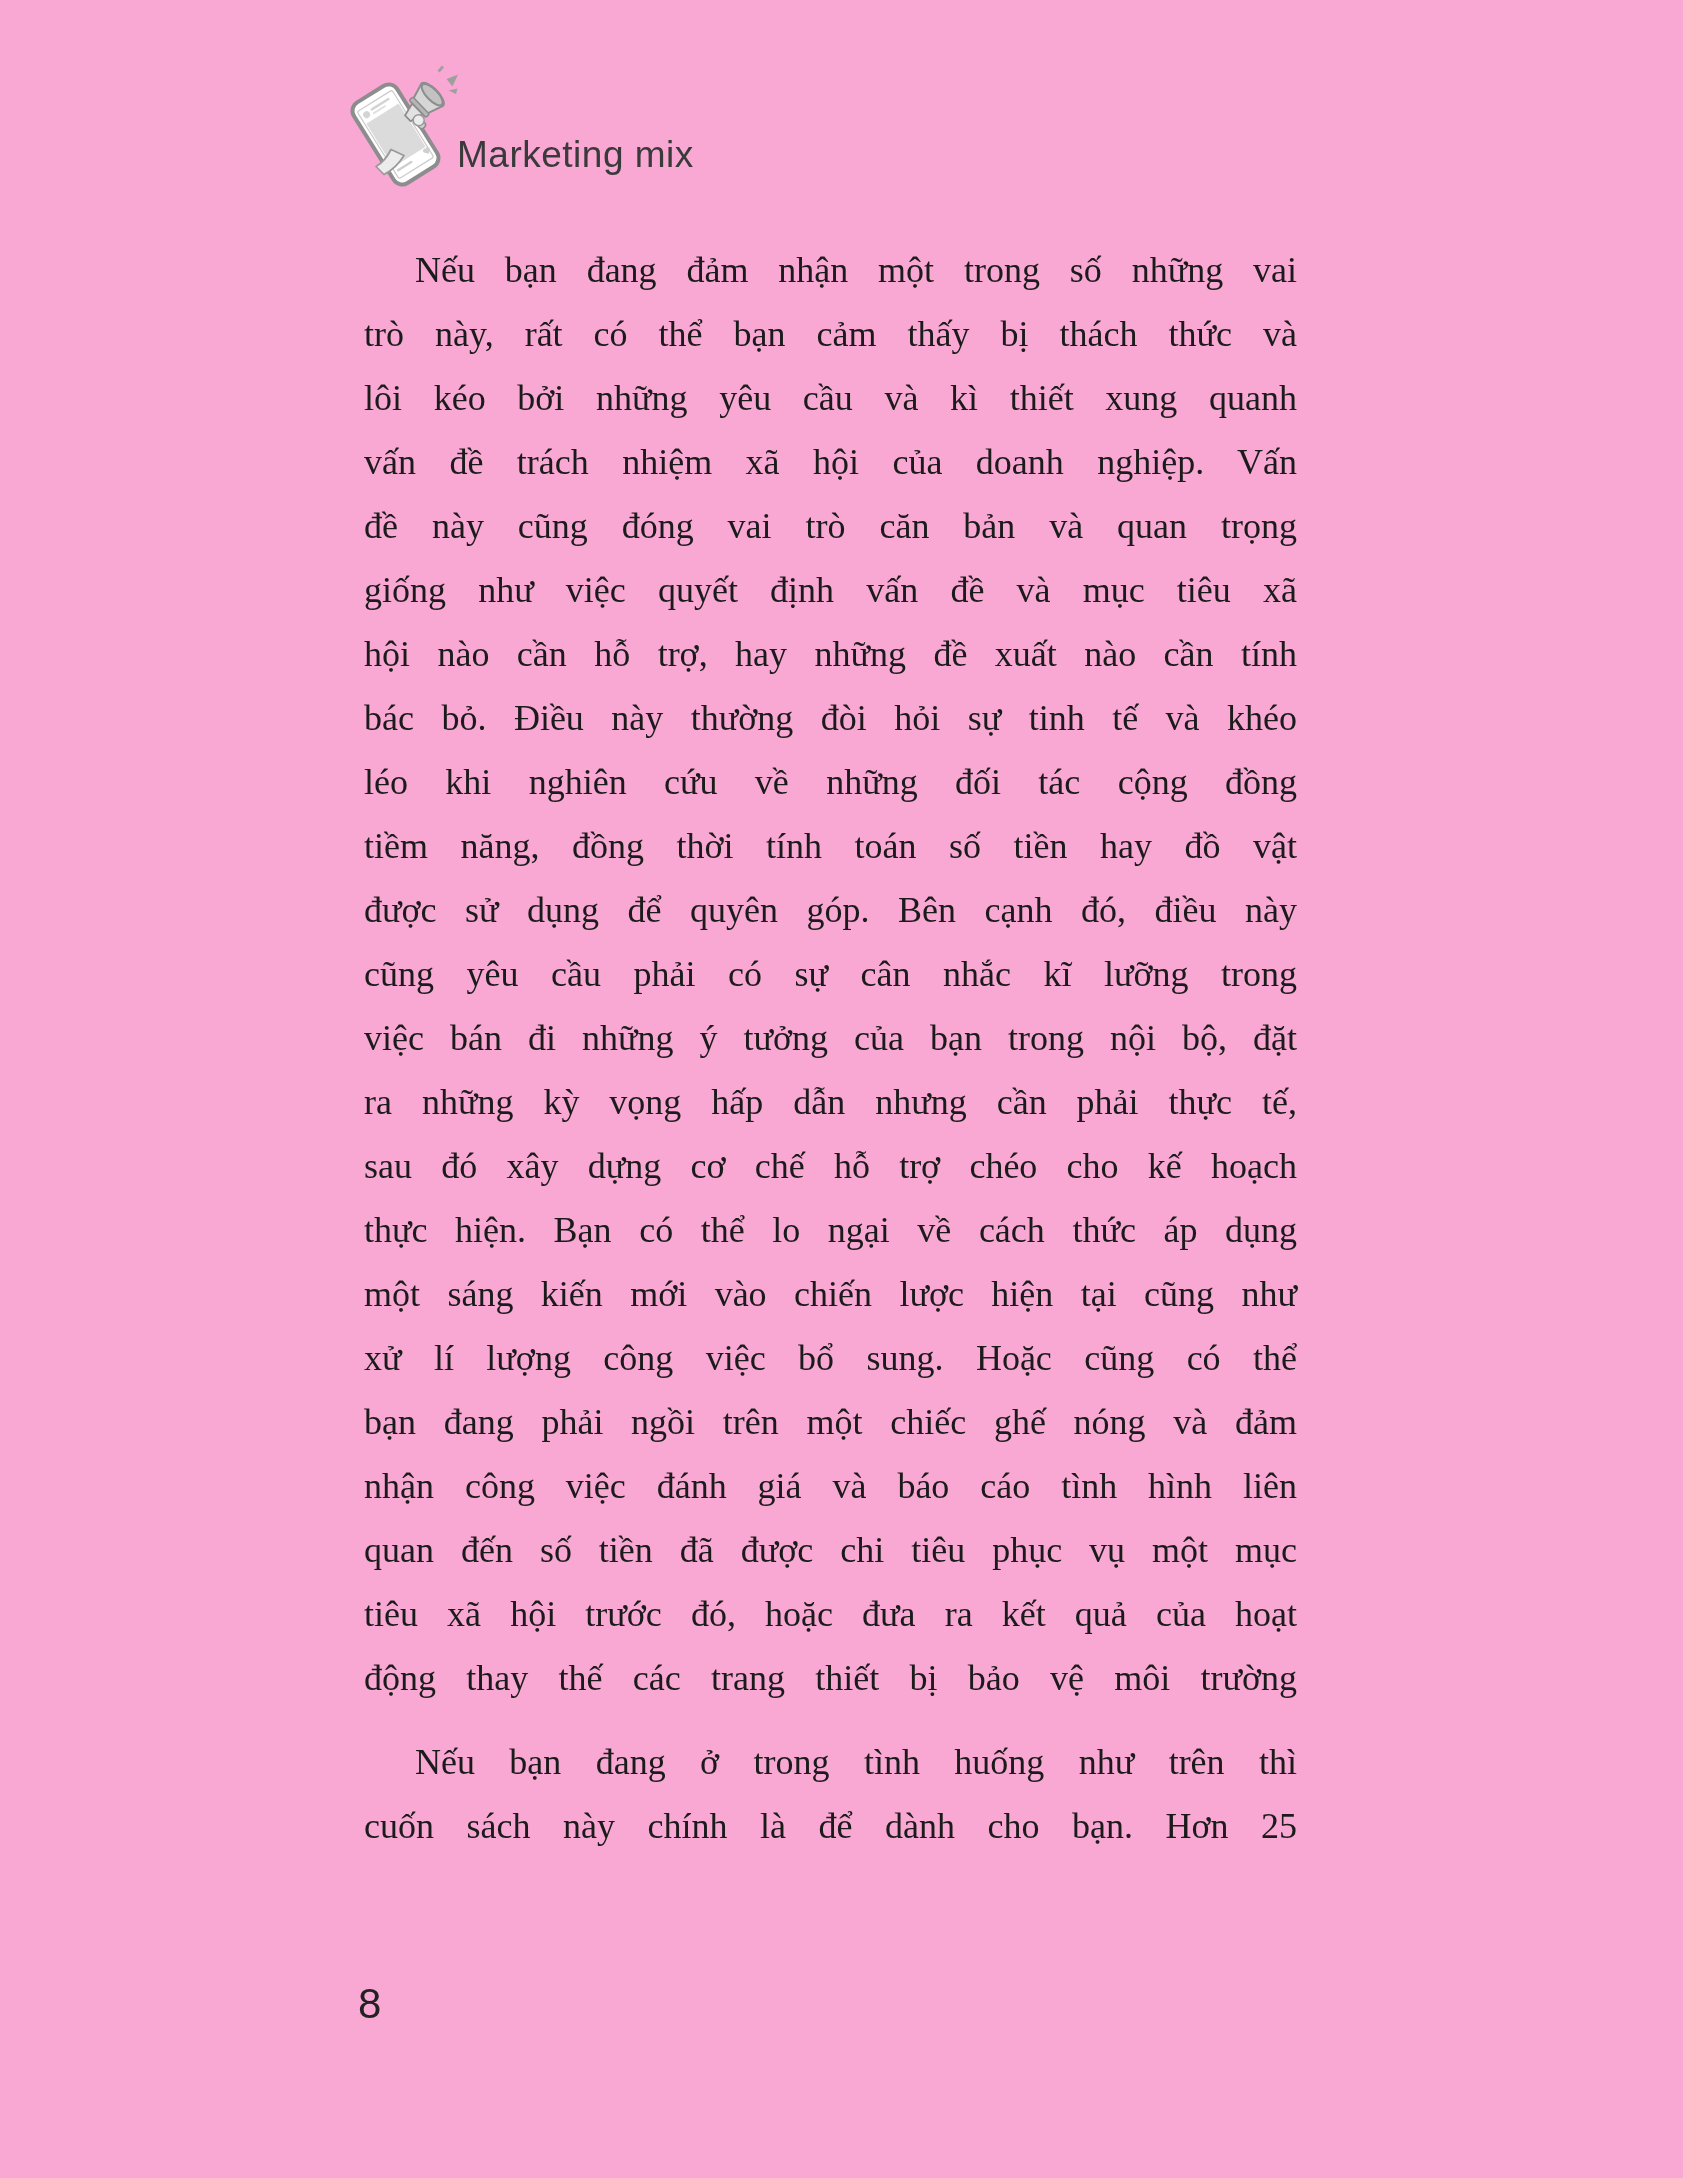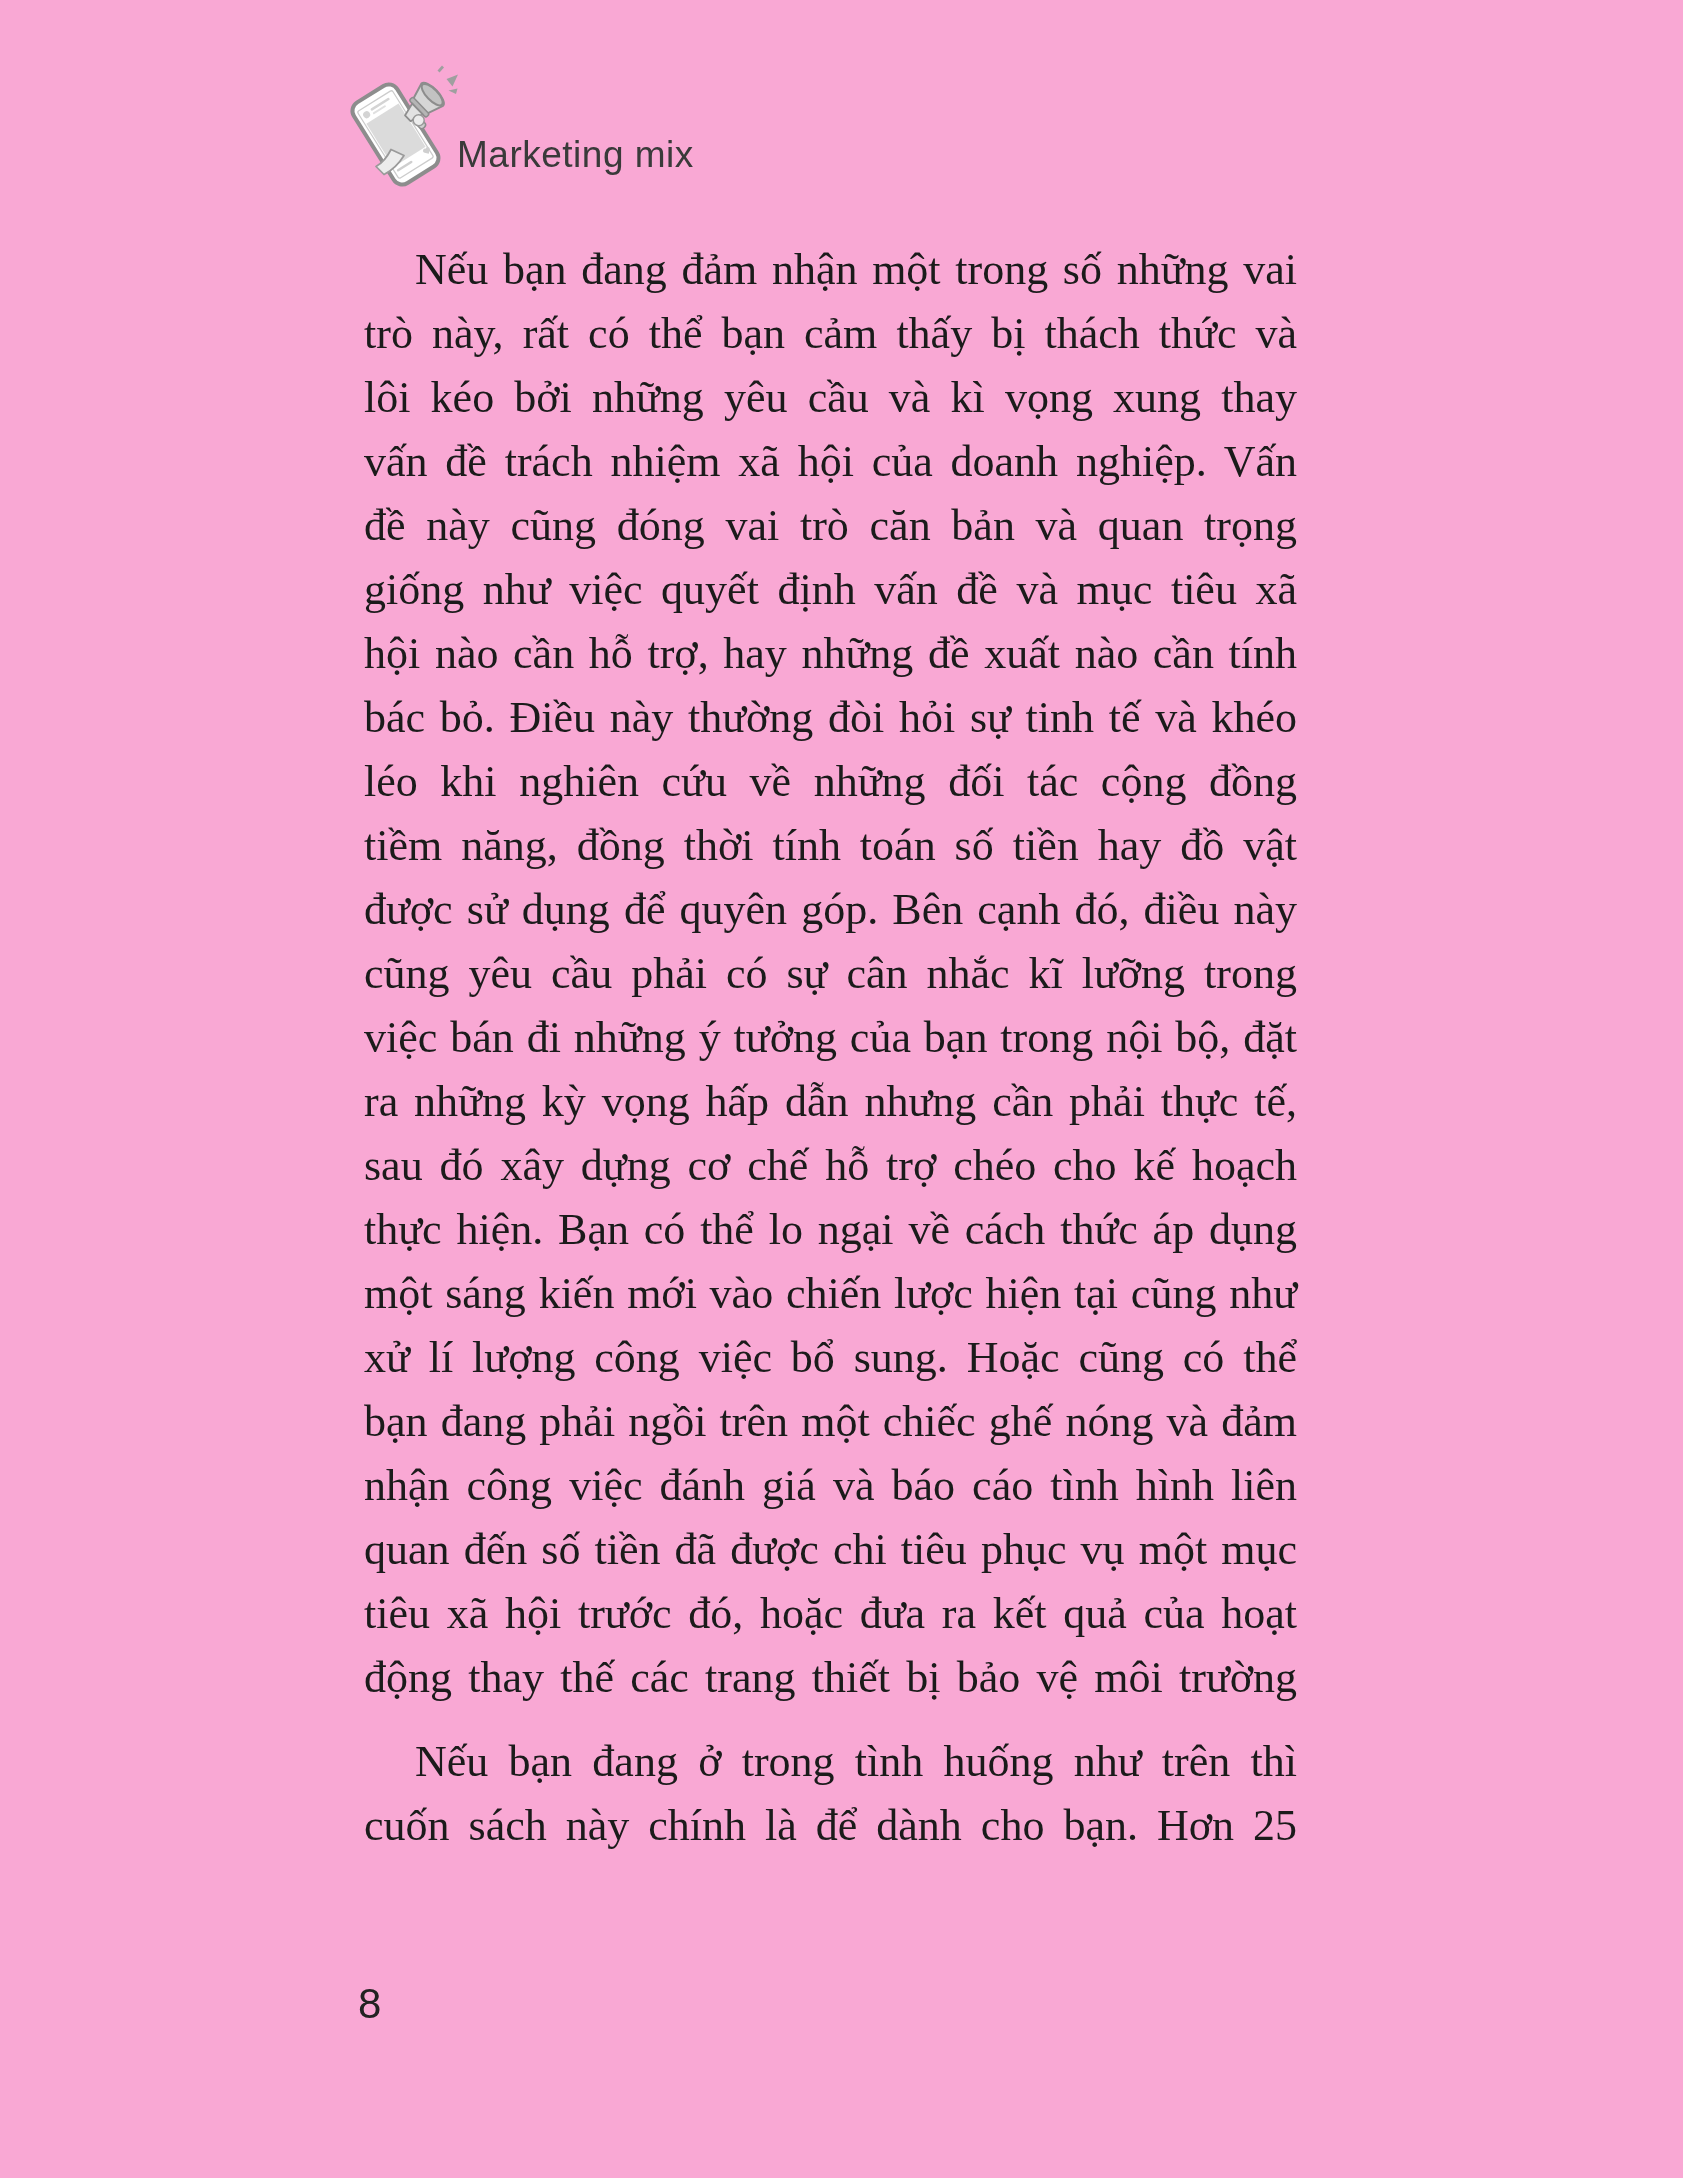--- a/index.html
+++ b/index.html
@@ -25,21 +25,21 @@
     font-size: 37px; line-height: 1;
     color: #3a3a3a;
     letter-spacing: 0.5px;
   }
 
   
   .text-block {
     position: absolute;
     left: 364px; top: 238px;
     width: 933px;
-    font-size: 44px;
+    font-size: 36px;
     line-height: 64px;
     color: #1b1b1b;
   }
   .line { text-align: justify; text-align-last: justify; }
   .line.first { text-indent: 51px; }
   .line.last { text-align-last: left; }
   .paragraph.continues .line.last { text-align-last: justify; }
   .paragraph + .paragraph { margin-top: 20px; }
 
   
@@ -84,21 +84,21 @@
     <polygon points="185,38 194,28 198,32 189,42" fill="#9f9f9f"></polygon>
     <polygon points="207,78 225,74 222,85" fill="#9f9f9f"></polygon>
   </svg>
 
   <div class="header-title">Marketing mix</div>
 
   <main class="text-block">
     <div class="paragraph">
         <div class="line first">Nếu bạn đang đảm nhận một trong số những vai</div>
         <div class="line">trò này, rất có thể bạn cảm thấy bị thách thức và</div>
-        <div class="line">lôi kéo bởi những yêu cầu và kì vọng xung thay</div>
+        <div class="line">lôi kéo bởi những yêu cầu và kì thiết xung quanh</div>
         <div class="line">vấn đề trách nhiệm xã hội của doanh nghiệp. Vấn</div>
         <div class="line">đề này cũng đóng vai trò căn bản và quan trọng</div>
         <div class="line">giống như việc quyết định vấn đề và mục tiêu xã</div>
         <div class="line">hội nào cần hỗ trợ, hay những đề xuất nào cần tính</div>
         <div class="line">bác bỏ. Điều này thường đòi hỏi sự tinh tế và khéo</div>
         <div class="line">léo khi nghiên cứu về những đối tác cộng đồng</div>
         <div class="line">tiềm năng, đồng thời tính toán số tiền hay đồ vật</div>
         <div class="line">được sử dụng để quyên góp. Bên cạnh đó, điều này</div>
         <div class="line">cũng yêu cầu phải có sự cân nhắc kĩ lưỡng trong</div>
         <div class="line">việc bán đi những ý tưởng của bạn trong nội bộ, đặt</div>

